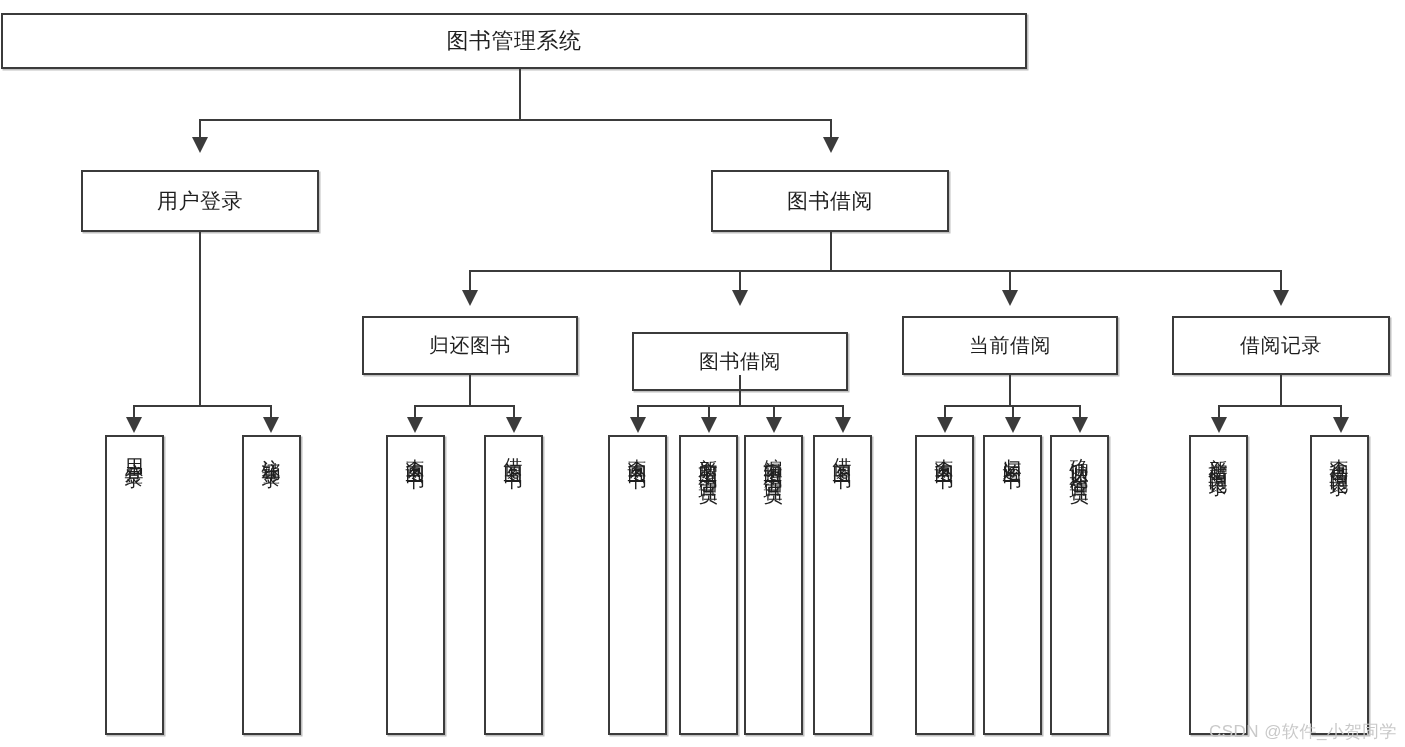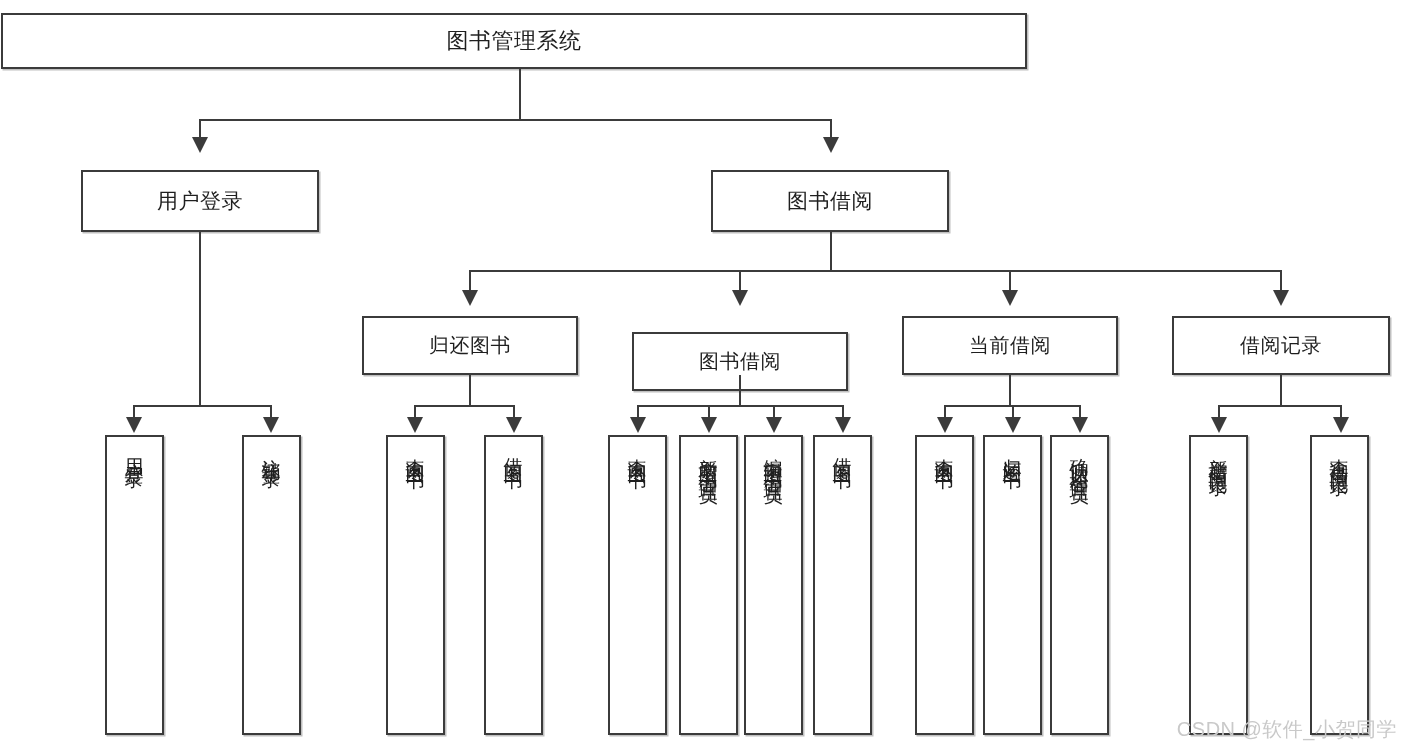--- a/index.html
+++ b/index.html
@@ -71,21 +71,21 @@
     height: 0;
     border-left: 8px solid transparent;
     border-right: 8px solid transparent;
     border-top: 16px solid #3b3b3b;
   }
   
   #watermark {
     position: absolute;
     right: 8px;
     bottom: 4px;
-    font-size: 20px;
+    font-size: 17px;
     color: #c9c9c9;
     letter-spacing: 0.5px;
     user-select: none;
     white-space: nowrap;
   }
 </style>
 </head>
 <body>
 
 <div id="canvas">

